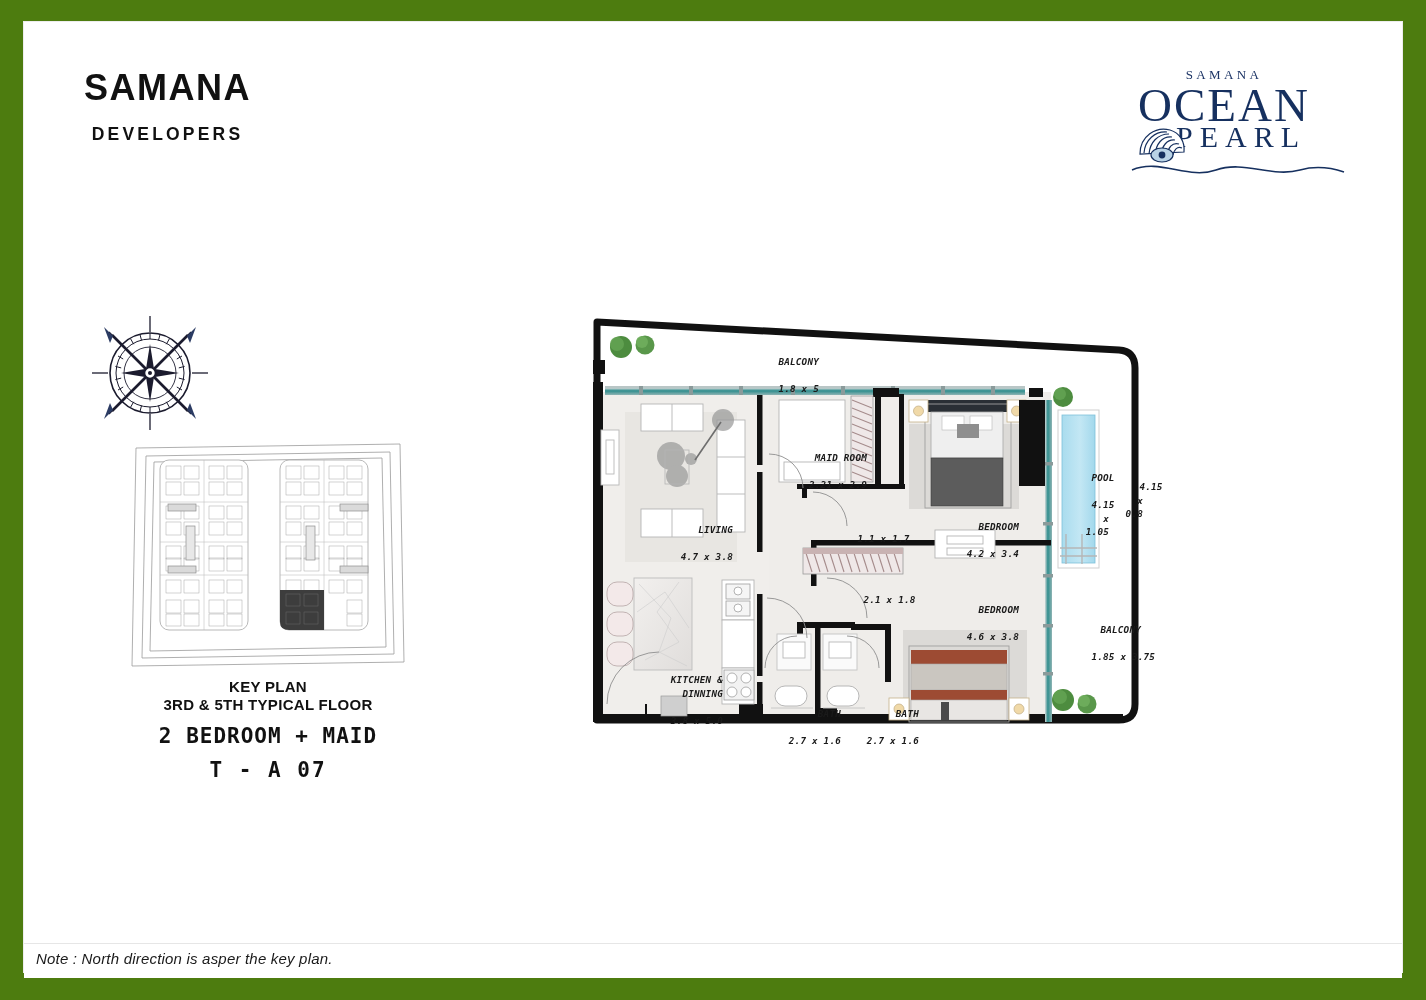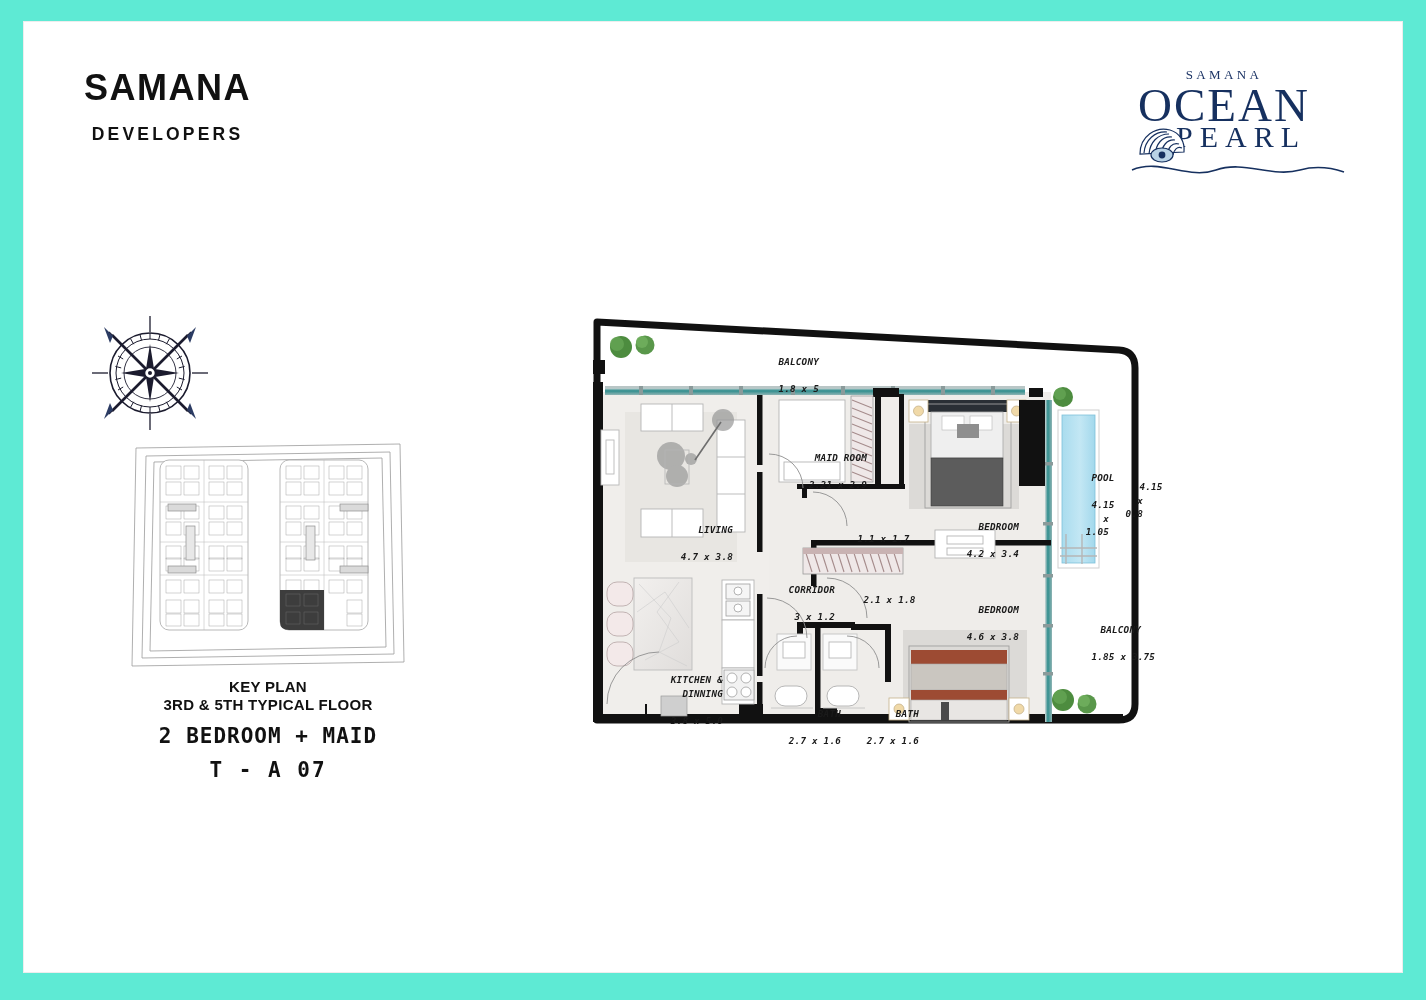--- a/index.html
+++ b/index.html
@@ -13,21 +13,21 @@
     position: relative;
     font-family: "Liberation Sans", sans-serif;
     overflow: hidden;
   }
 
   
   #page {
     position: absolute;
     left: 0; top: 0;
     width: 1426px; height: 1000px;
-    background: #5eead4;
+    background: #4d7c0f;
   }
   #sheet {
     position: absolute;
     left: 24px; top: 22px;
     width: 1378px; height: 950px;
     background: #ffffff;
     box-shadow: 0 0 0 1px #ededed;
   }
   #note-bar {
     position: absolute;
@@ -746,24 +746,20 @@
 x
 1.05</span>
       </div>
 
       <div class="plan-label" style="left:514px; top:155px; width:50px;">
         <span class="dim">4.15
 x
 0.8</span>
       </div>
 
-      <div class="plan-label" style="left:152px; top:258px; width:104px;">
-        <span>CORRIDOR</span><br>
-        <span class="dim">3 x 1.2</span>
-      </div>
 
       <div class="plan-label" style="left:238px; top:268px; width:96px;">
         <span class="dim">2.1 x 1.8</span>
       </div>
 
       <div class="plan-label" style="left:330px; top:278px; width:110px;">
         <span>BEDROOM</span><br>
         <span class="dim">4.6 x 3.8</span>
       </div>
 
@@ -784,13 +780,16 @@
       </div>
 
       <div class="plan-label" style="left:240px; top:382px; width:100px;">
         <span>BATH</span><br>
         <span class="dim">2.7 x 1.6</span>
       </div>
     </div>
 
   </div>
 
+  <div id="note-bar">
+    <div id="note-text">Note : North direction is asper the key plan.</div>
+  </div>
 </div>
 
 </body></html>

